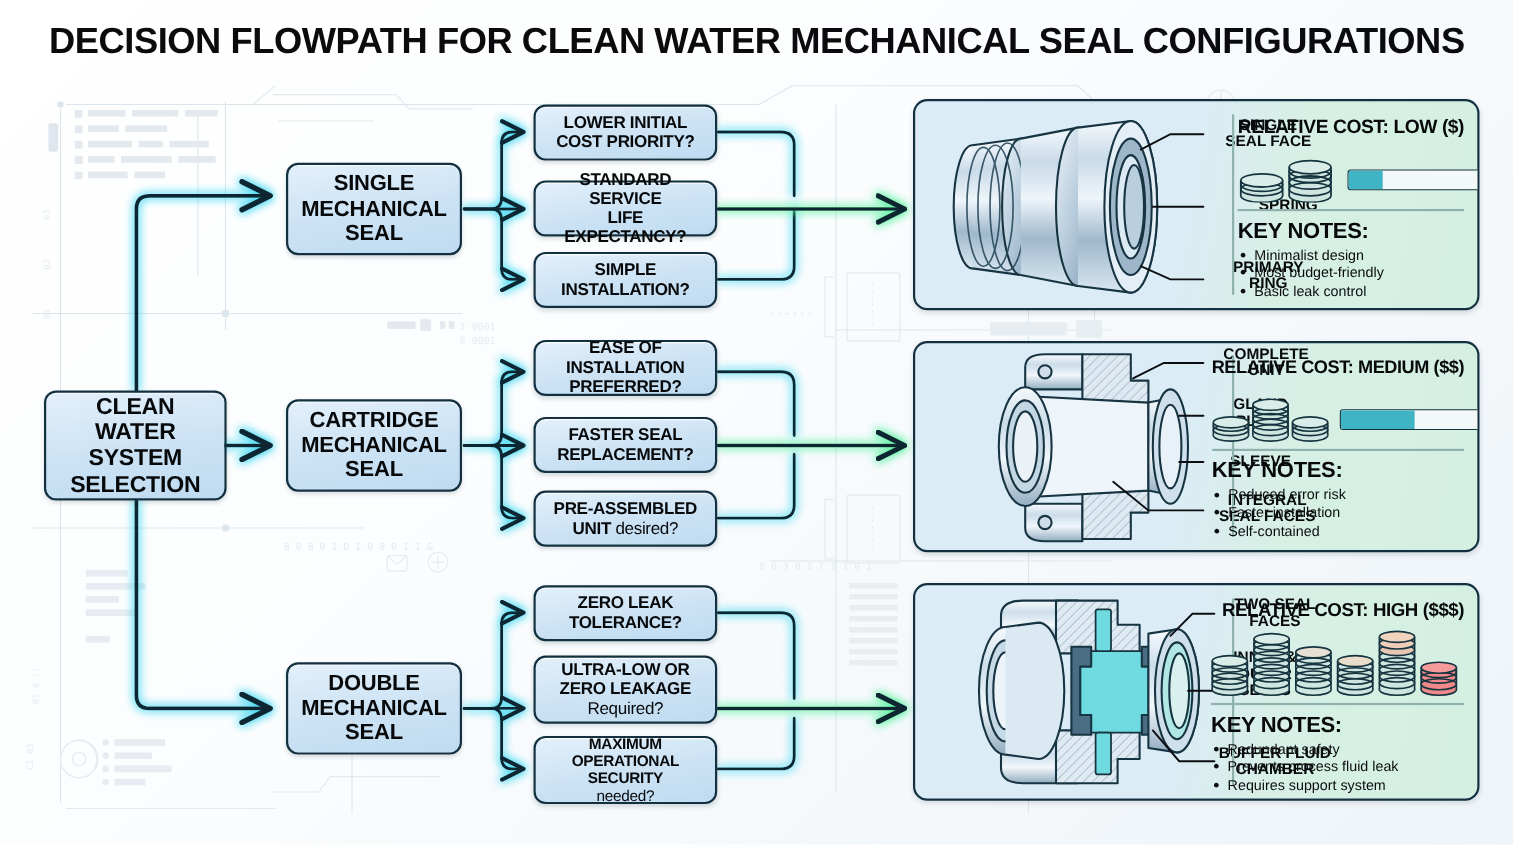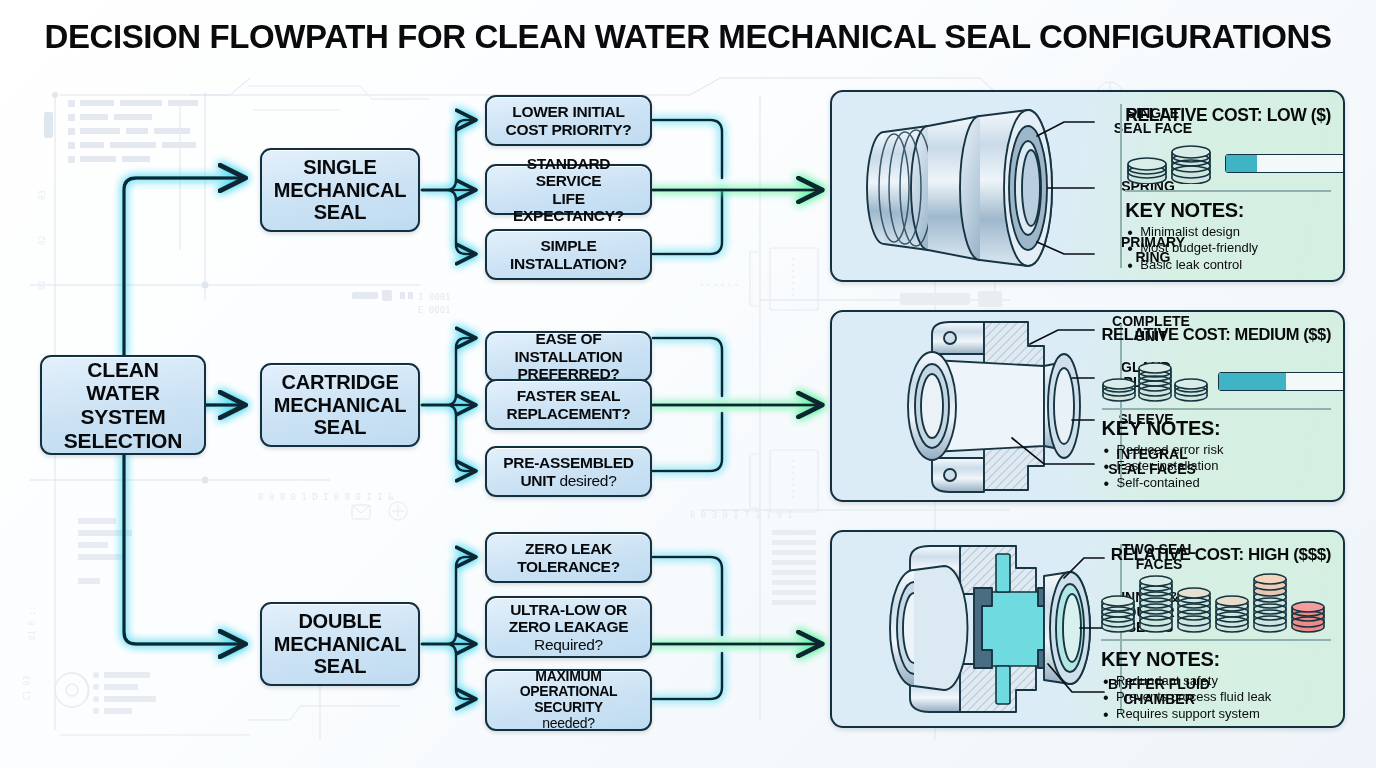--- a/index.html
+++ b/index.html
@@ -323,21 +323,21 @@
   </div>
   <div class="node crit" style="left:485px; top:164px; width:167px; height:51px;">
     <div class="inner" style="white-space:pre-line;"><span>STANDARD SERVICE
 LIFE EXPECTANCY?</span></div>
   </div>
   <div class="node crit" style="left:485px; top:229px; width:167px; height:51px;">
     <div class="inner" style="white-space:pre-line;"><span>SIMPLE
 INSTALLATION?</span></div>
   </div>
 
-  <div class="node crit" style="left:485px; top:331px; width:167px; height:51px;">
+  <div class="node crit" style="left:485px; top:309px; width:167px; height:51px;">
     <div class="inner" style="white-space:pre-line;"><span>EASE OF INSTALLATION
 PREFERRED?</span></div>
   </div>
   <div class="node crit" style="left:485px; top:379px; width:167px; height:51px;">
     <div class="inner" style="white-space:pre-line;"><span>FASTER SEAL
 REPLACEMENT?</span></div>
   </div>
   <div class="node crit" style="left:485px; top:446px; width:167px; height:51px;">
     <div class="inner" style="white-space:pre-line;"><span>PRE-ASSEMBLED
 UNIT </span><span class="soft">desired?</span></div>
@@ -405,21 +405,21 @@
           </g>
 
           <g stroke="#0b0d10" stroke-width="1.7" fill="none" stroke-linecap="round">
             <path d="M205 44 L232 30 L262 30"></path>
             <path d="M216 96 L262 96"></path>
             <path d="M205 150 L232 162 L262 162"></path>
           </g>
         </svg>
         <div class="callout-label" style="left:266px; top:14px; width:110px;">SINGLE
 SEAL FACE</div>
-        <div class="callout-label" style="left:266px; top:87px; width:100px;">SPRING</div>
+        <div class="callout-label" style="left:266px; top:87px; width:100px;text-align:right;">SPRING</div>
         <div class="callout-label" style="left:266px; top:143px; width:110px;">PRIMARY
 RING</div>
       </div>
       <div class="panel-divider"></div>
       <div class="panel-right" style="padding-left:24px;">
         <div class="cost-title">RELATIVE COST: LOW ($)</div>
         <div class="coins-row" style="height:48px; margin-top:10px;">
           <svg width="200" height="48" viewBox="0 0 200 48">
             <g stroke="#15343f" stroke-width="1.6" fill="#cfe6e0">
               <g transform="translate(2,18)">

